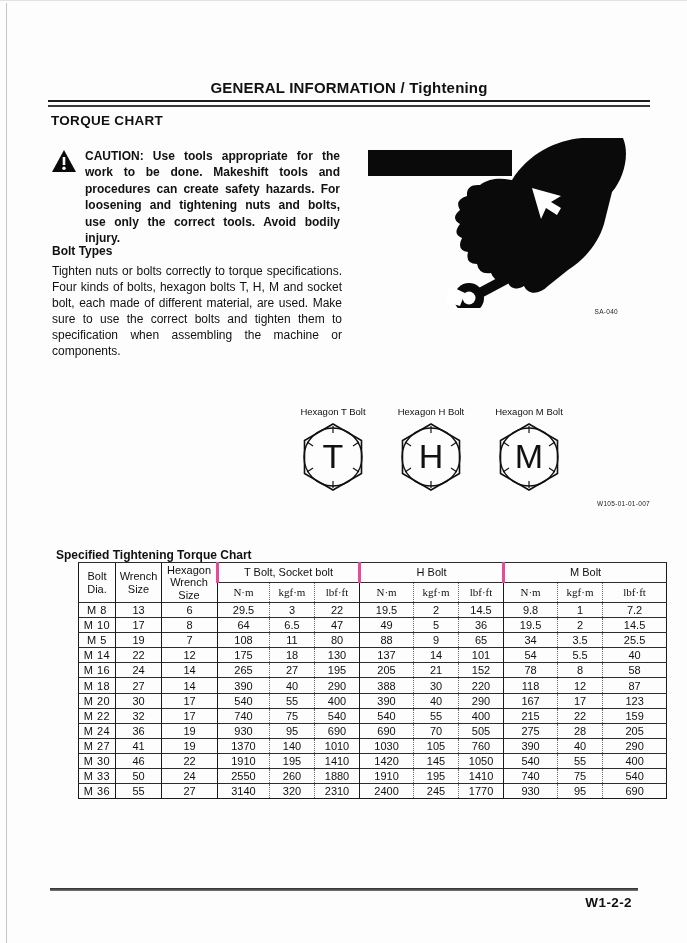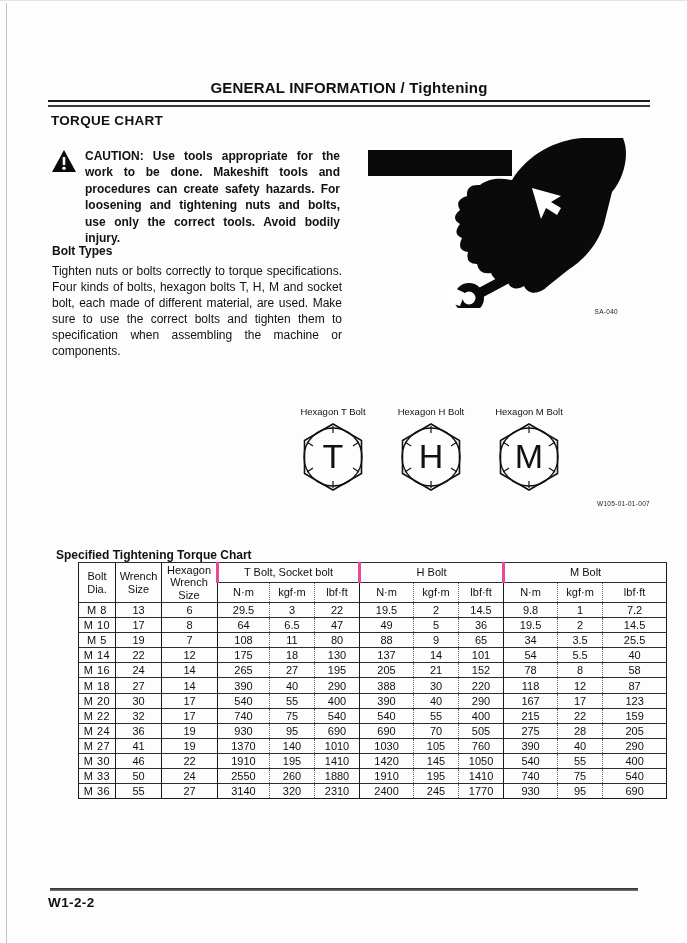--- a/index.html
+++ b/index.html
@@ -63,32 +63,32 @@
     padding:0 2px;text-align:center;font-weight:normal;
     border-top:1px solid #2c2c2c;
     overflow:hidden;white-space:nowrap;
   }
   .torque-table{border:1.5px solid #1a1a1a;}
   .torque-table thead th{line-height:12.5px;}
   .torque-table .lh{white-space:pre-line;vertical-align:middle;}
   .torque-table .grp{border-left:3px solid #ec4899;height:19px;}
   .torque-table .solid-l{border-left:1px solid #1a1a1a;}
   .torque-table .dot-l{border-left:1px dotted #6a6a6a;}
-  .torque-table thead tr.units th{height:19px;}
+  .torque-table thead tr.units th{height:19px;font-family:Liberation Serif, serif;}
   .torque-table thead{border-bottom:1.5px solid #1a1a1a;}
   .torque-table tbody td{height:14.1px;line-height:14px;}
   .torque-table tbody td.c-first{letter-spacing:.5px;}
 
   .footer-rule{
     position:absolute;top:888px;left:50px;width:588px;height:2.5px;
     background:linear-gradient(#2b2b2b,#777);
   }
   .footer-text{
-    position:absolute;top:895px;left:48px;width:592px;
-    text-align:left;font-size:13.5px;font-weight:bold;letter-spacing:.4px;
+    position:absolute;top:895px;left:40px;width:592px;
+    text-align:right;font-size:13.5px;font-weight:bold;letter-spacing:.4px;
   }
 </style>
 </head>
 <body>
 
 <div class="scan-edge-top"></div>
 <div class="scan-edge-left"></div>
 
 <div class="header-title">GENERAL INFORMATION / Tightening</div>
 <div class="header-rule"></div>

